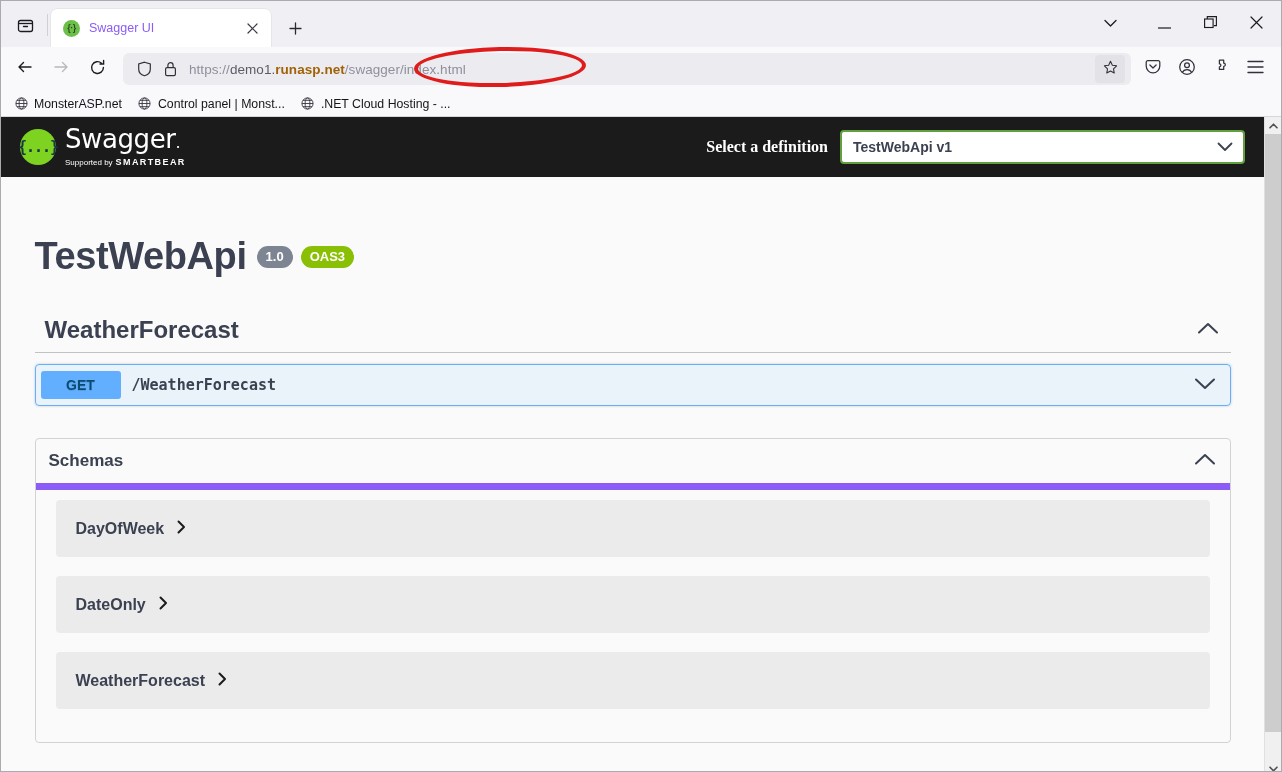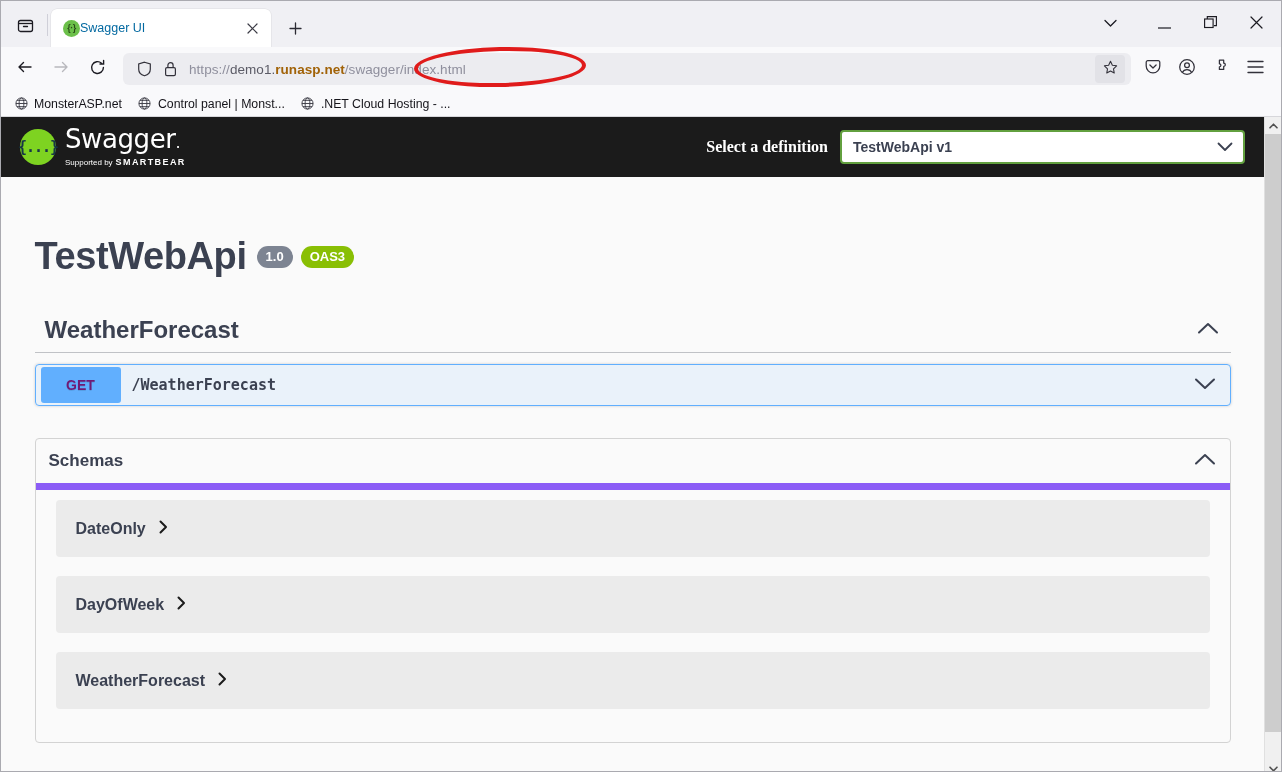--- a/index.html
+++ b/index.html
@@ -53,22 +53,22 @@
     border-radius: 50%;
     background: #6cc04a;
     display: flex; align-items: center; justify-content: center;
     color: #2a4a18; font-size: 9px; font-weight: bold;
     line-height: 1;
     letter-spacing: -0.5px;
   }
   .tab-title {
     flex: 1 1 auto;
     font-size: 12.5px;
-    color: #0369a1;
-    margin-left: 0;
+    color: #8b5cf6;
+    margin-left: 9px;
     white-space: nowrap; overflow: hidden; text-overflow: ellipsis;
   }
   .tab-close {
     width: 22px; height: 22px;
     display: flex; align-items: center; justify-content: center;
     border-radius: 4px;
     color: #3b3b45;
     font-size: 15px; line-height: 1;
   }
   .newtab {
@@ -307,24 +307,24 @@
     margin: 0 0 15px 0;
     border: 1px solid #61affe;
     border-radius: 4px;
     background: rgba(97,175,254,.1);
     display: flex; align-items: center;
     height: 42px;
     margin-top: 11px;
     box-shadow: 0 0 3px rgba(0,0,0,.19);
   }
   .opblock-summary-method {
-    width: 80px; height: 36px;
+    width: 80px; height: 28px;
     background: #61affe;
     border-radius: 3px;
-    color: #701a75; font-size: 14px; font-weight: bold;
+    color: #0c4a6e; font-size: 14px; font-weight: bold;
     display: flex; align-items: center; justify-content: center;
     margin-left: 5px;
     font-family: "Liberation Sans", sans-serif;
     text-shadow: 0 1px 0 rgba(0,0,0,.1);
   }
   .opblock-summary-path {
     font-size: 15px; font-weight: bold; color: #3b4151;
     margin-left: 11px;
     font-family: "DejaVu Sans Mono", monospace;
   }
@@ -649,29 +649,29 @@
             <div class="models-header">
               <span class="models-title">Schemas</span>
               <span class="chev">
                 <svg width="22" height="13" viewBox="0 0 22 13" stroke="#3b4151" stroke-width="2" fill="none" stroke-linecap="round" stroke-linejoin="round">
                   <path d="M2 10.5L11 2l9 8.5"></path>
                 </svg>
               </span>
             </div>
             <div class="models-body">
               <div class="model-row">
-                <span class="model-name">DateOnly</span>
+                <span class="model-name">DayOfWeek</span>
                 <span class="model-caret">
                   <svg width="9" height="14" viewBox="0 0 9 14" stroke="#1b1b1b" stroke-width="2" fill="none" stroke-linecap="round" stroke-linejoin="round">
                     <path d="M1.5 1.5L7 7l-5.5 5.5"></path>
                   </svg>
                 </span>
               </div>
               <div class="model-row">
-                <span class="model-name">DayOfWeek</span>
+                <span class="model-name">DateOnly</span>
                 <span class="model-caret">
                   <svg width="9" height="14" viewBox="0 0 9 14" stroke="#1b1b1b" stroke-width="2" fill="none" stroke-linecap="round" stroke-linejoin="round">
                     <path d="M1.5 1.5L7 7l-5.5 5.5"></path>
                   </svg>
                 </span>
               </div>
               <div class="model-row">
                 <span class="model-name">WeatherForecast</span>
                 <span class="model-caret">
                   <svg width="9" height="14" viewBox="0 0 9 14" stroke="#1b1b1b" stroke-width="2" fill="none" stroke-linecap="round" stroke-linejoin="round">

